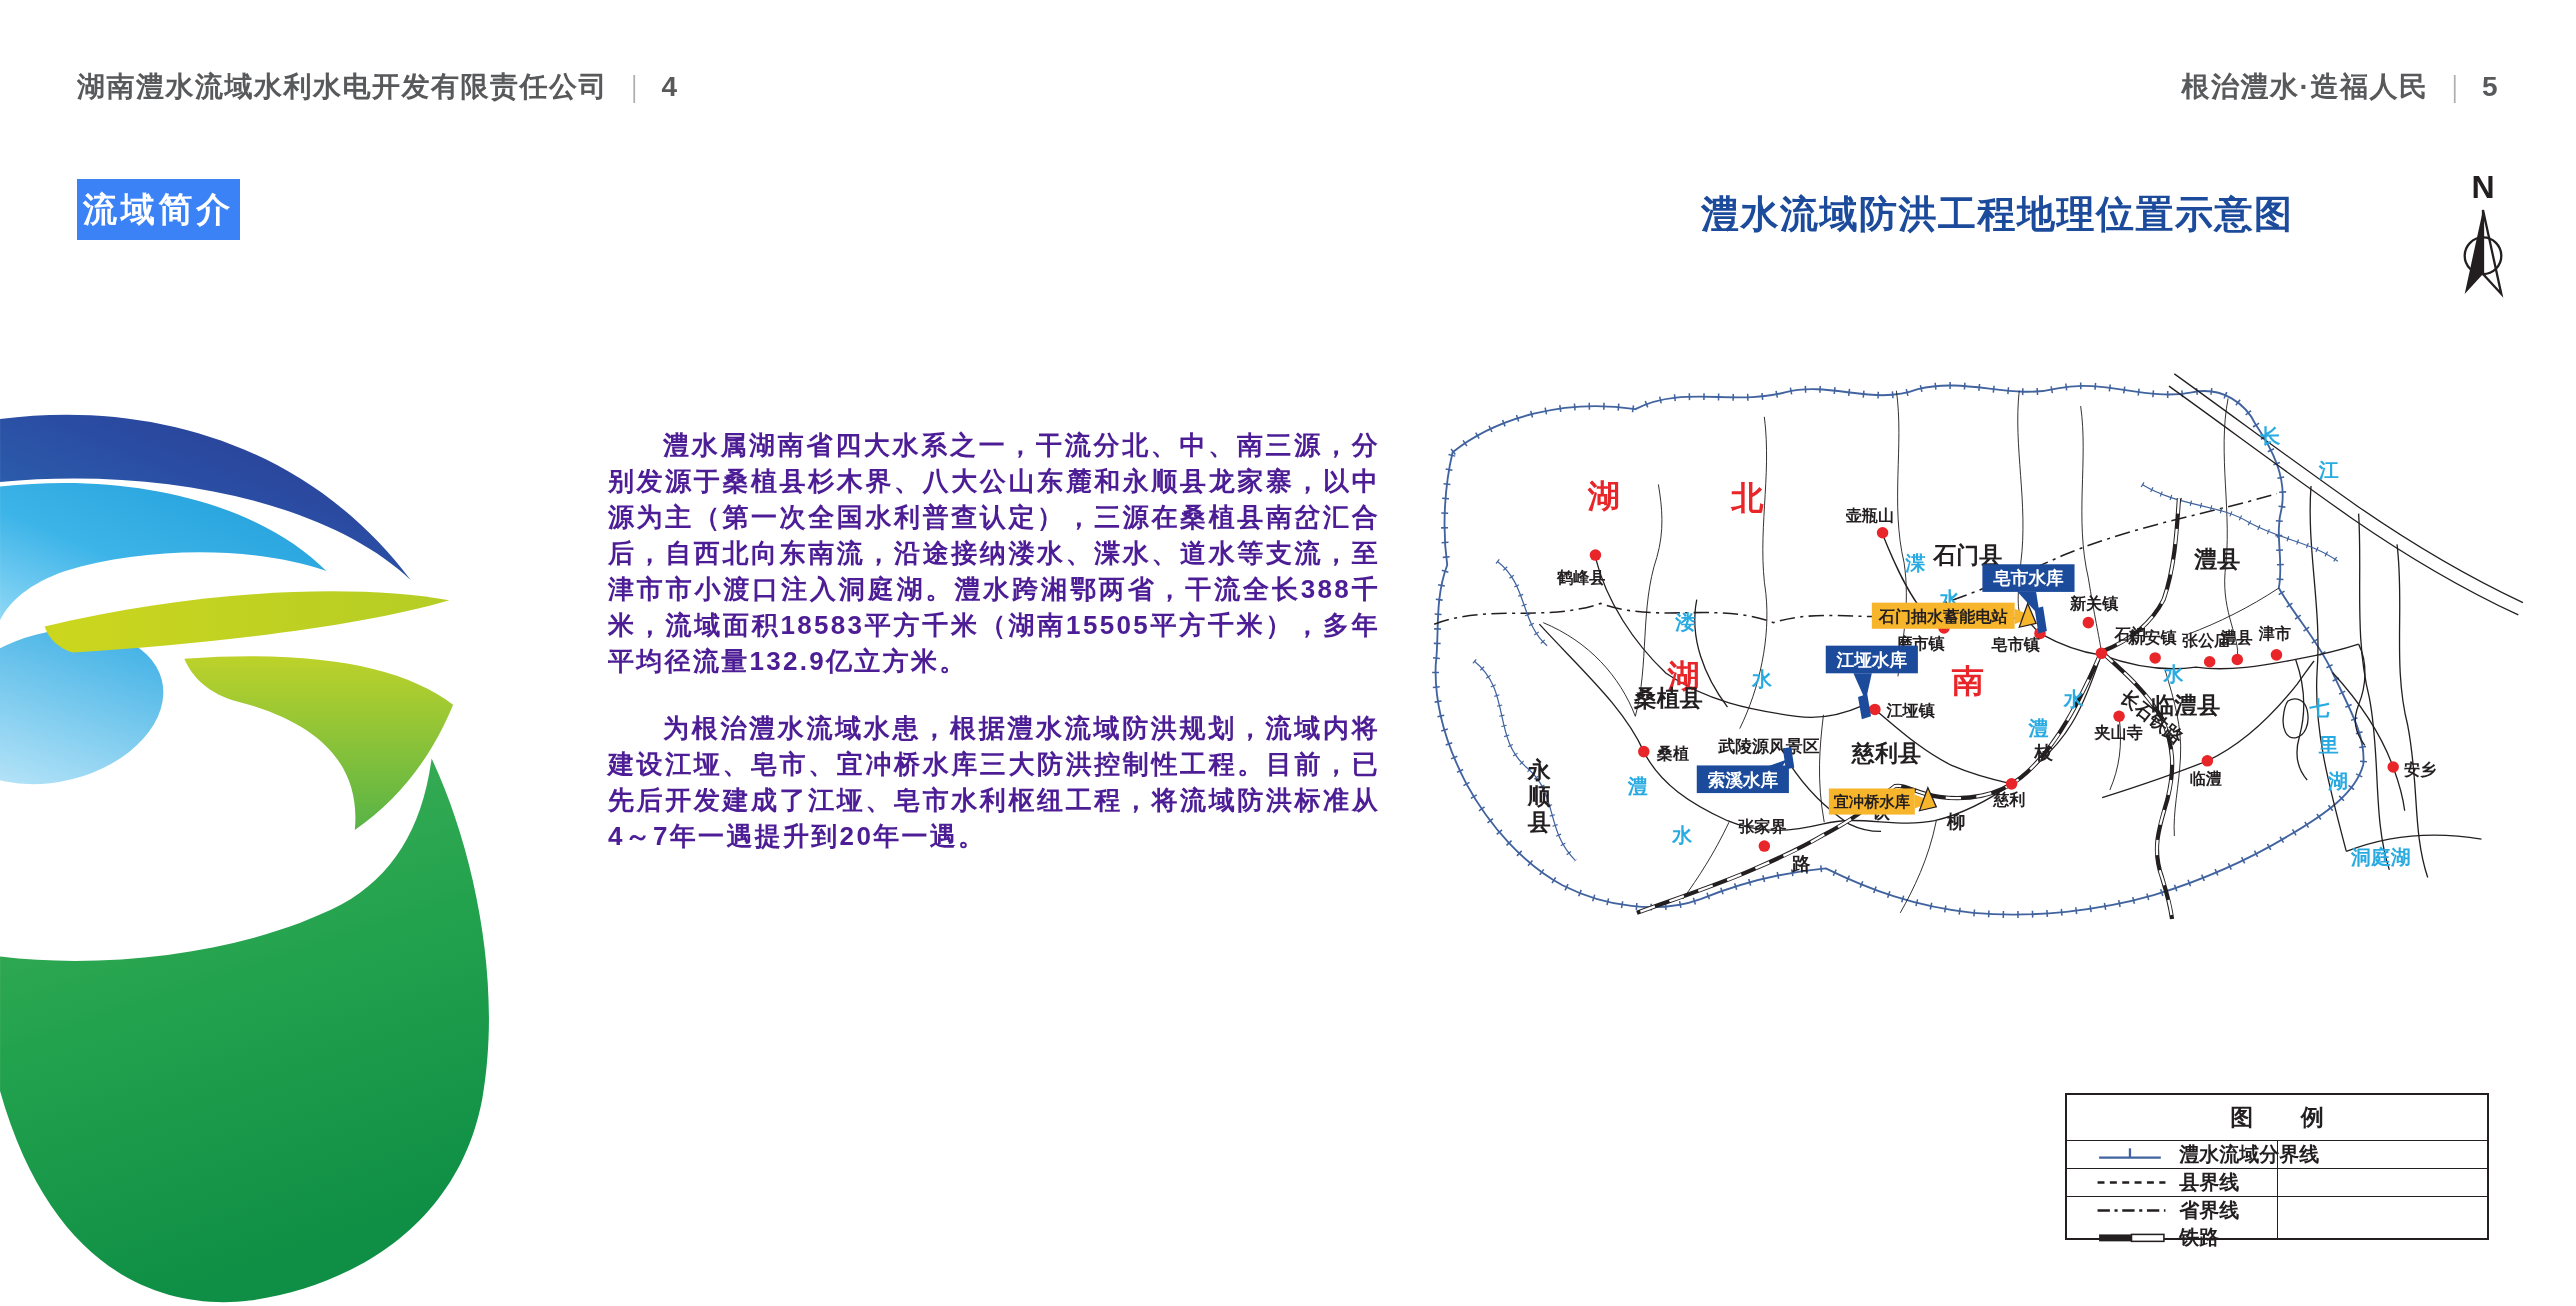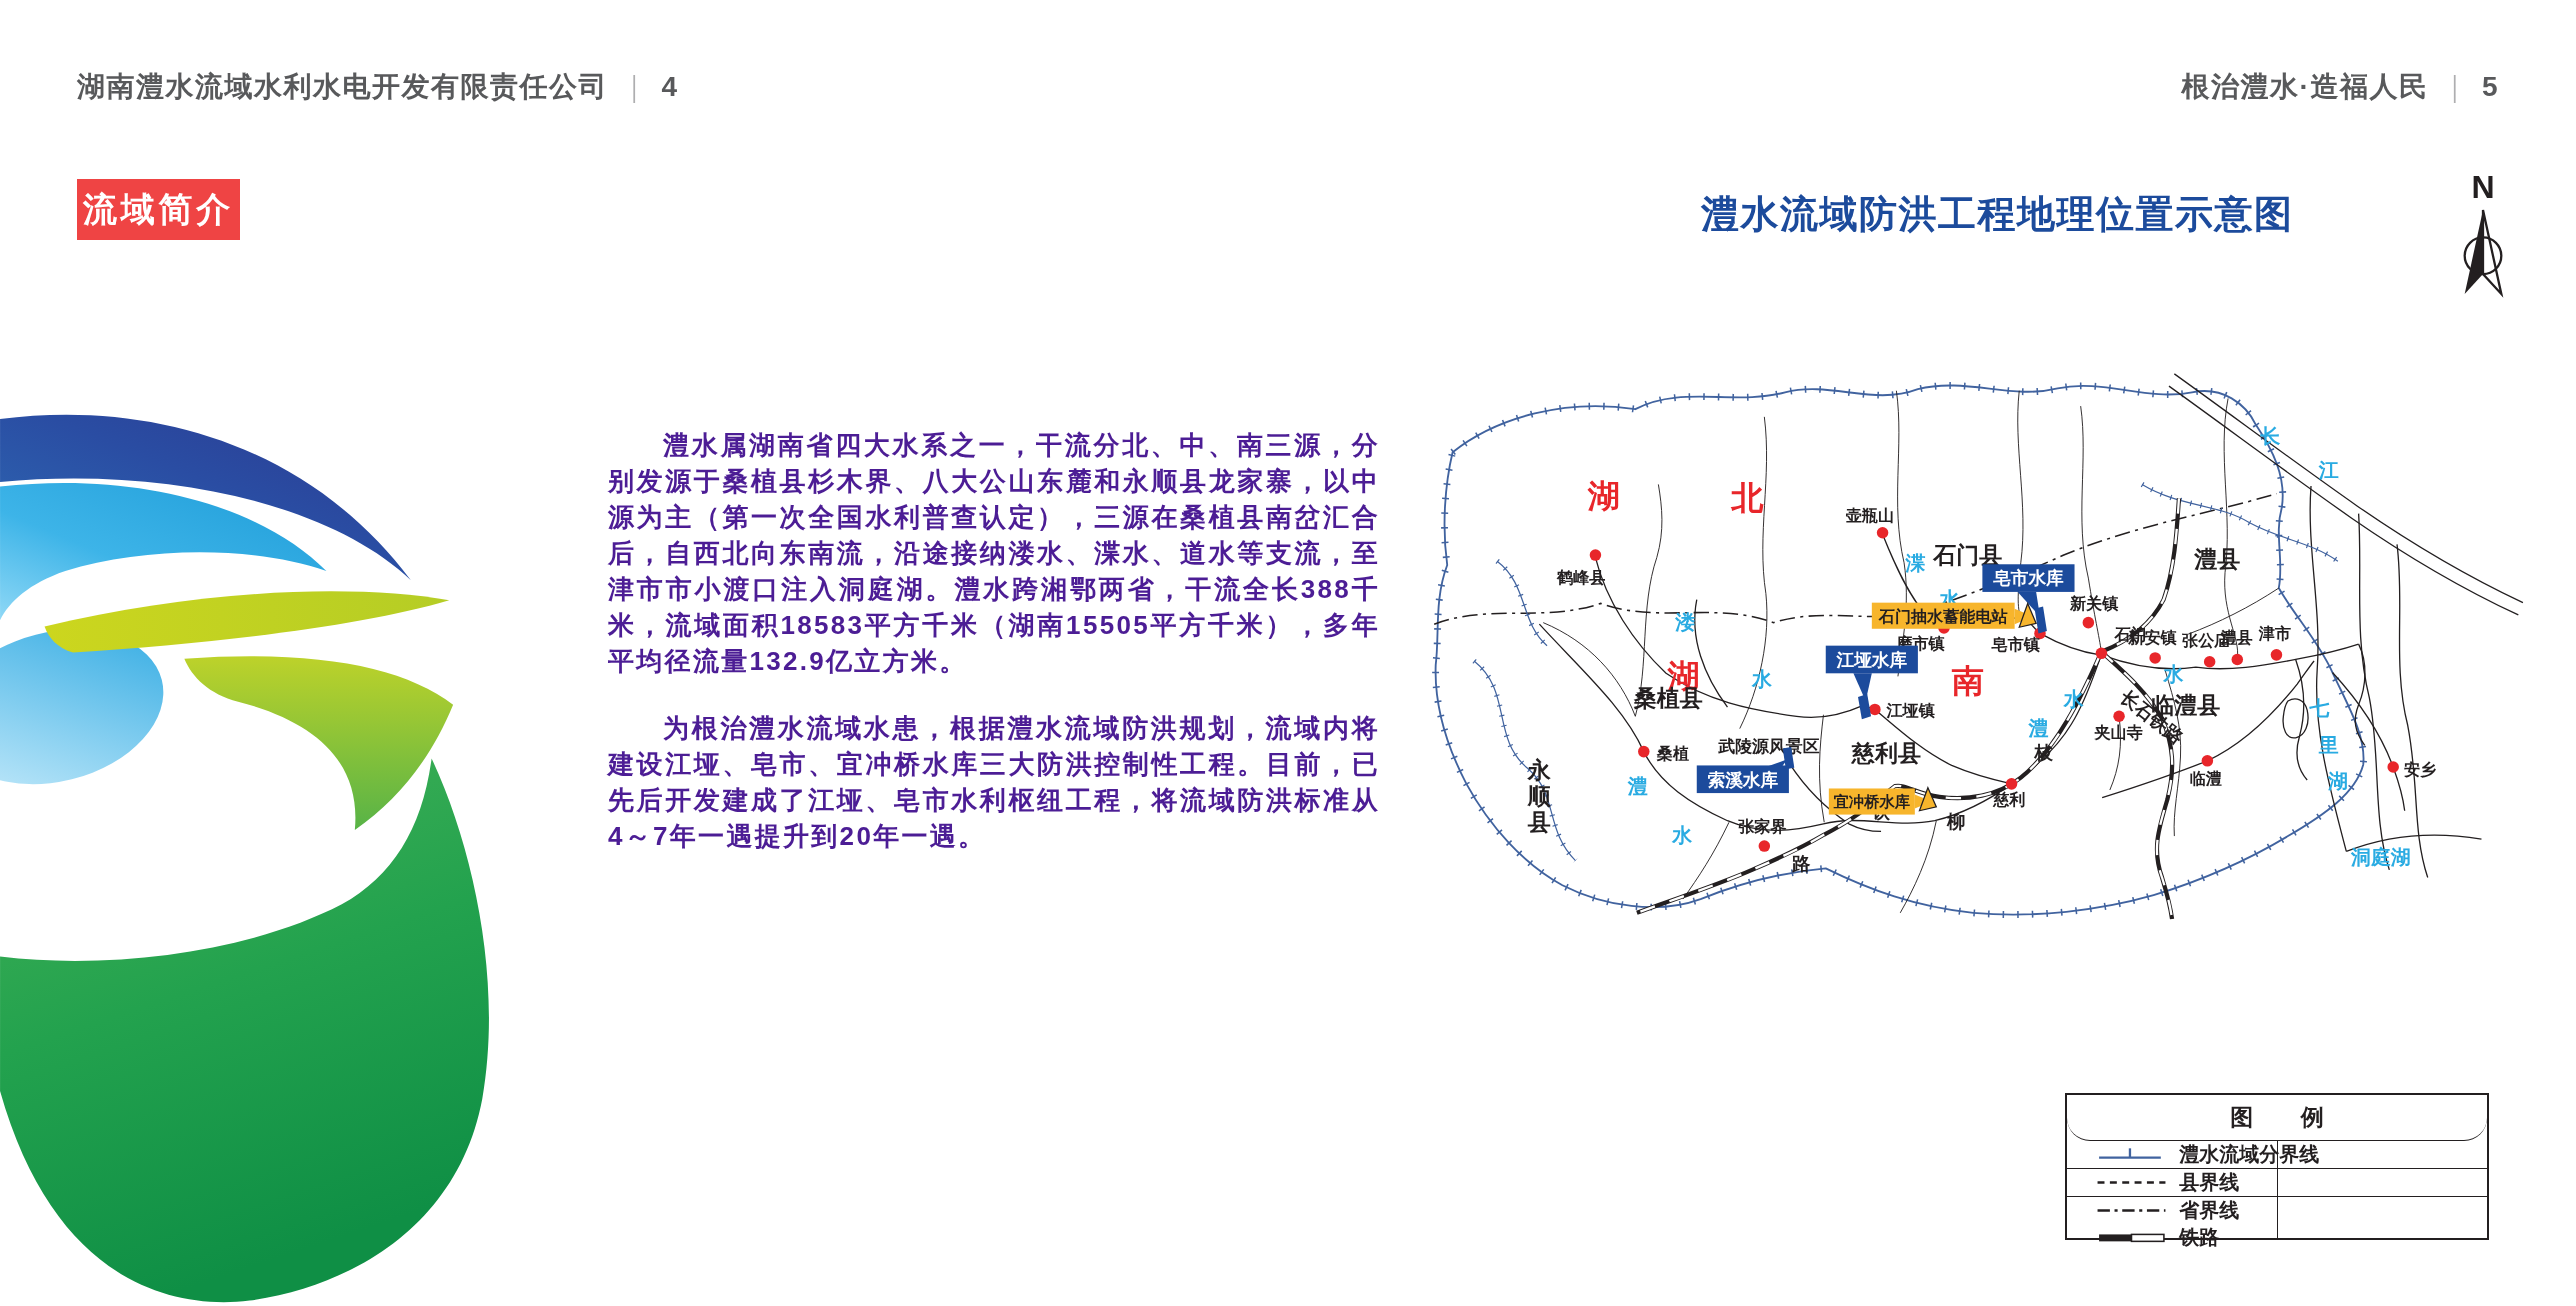--- a/index.html
+++ b/index.html
@@ -2,34 +2,34 @@
 <html style="font-size:12.3px"><head>
 <meta charset="utf-8">
 <style>
   html,body{margin:0;padding:0;background:#ffffff;}
   #page{position:relative;width:2576px;height:1306px;background:#ffffff;overflow:hidden;
         font-family:"Liberation Sans","DejaVu Sans",sans-serif;color:#231f20;}
   .hdr{position:absolute;top:68px;font-size:28px;font-weight:700;color:#58595b;letter-spacing:1.5px;white-space:nowrap;}
   #header-left{left:77px;}
   #header-right{right:77px;text-align:center;}
   .hdr .sep{color:#aeaeb0;font-weight:400;margin:0 12.3px;}
-  #section-title{position:absolute;left:77px;top:179px;width:163px;height:61px;background:#ef4444;
+  #section-title{position:absolute;left:77px;top:179px;width:163px;height:61px;background:#3b82f6;
         color:#ffffff;font-size:34px;font-weight:700;display:flex;align-items:center;justify-content:center;letter-spacing:3.8px;}
   #body-text{position:absolute;left:608px;top:427px;width:772px;font-size:26px;line-height:36px;
         font-weight:700;text-align:justify;letter-spacing:2.3px;color:#4c1d95;}
   #body-text p{margin:0 0 31px 0;text-indent:55px;}
   #map-title{position:absolute;left:1701px;top:189px;font-size:38px;font-weight:700;color:#1c4b9c;letter-spacing:1.5px;white-space:nowrap;}
   #logo{position:absolute;left:0;top:396px;width:553px;height:910px;}
   #compass{position:absolute;left:2454px;top:170px;width:58px;height:138px;}
   #map-wrap{position:absolute;left:1405px;top:369px;width:1121px;height:561px;}
   #map-svg{width:100%;height:100%;}
   #map-svg text{font-family:"Liberation Sans","DejaVu Sans",sans-serif;font-weight:700;}
   #legend{position:absolute;left:2065px;top:1093px;width:424px;height:147px;border:2.3px solid #231f20;box-sizing:border-box;background:#fff;}
   #legend-title{height:45px;border-bottom:1.5px solid #231f20;display:flex;align-items:center;justify-content:center;
-        font-size:23px;font-weight:700;letter-spacing:12.3px;text-indent:12.3px;border-radius:23px;}
+        font-size:23px;font-weight:700;letter-spacing:12.3px;text-indent:12.3px;}
   #legend-grid{display:grid;grid-template-columns:1fr;grid-auto-rows:1fr;height:98px;position:relative;}
   #legend-grid::before{content:"";position:absolute;left:50%;top:0;bottom:0;border-left:1.5px solid #231f20;}
   .lcell{display:flex;align-items:center;gap:12.3px;padding-left:29px;font-size:20px;font-weight:700;}
   .lcell.row1{border-bottom:1.5px solid #231f20;}
   .lsym{flex:0 0 auto;}
 </style>
 </head>
 <body>
 
 <div id="page">

